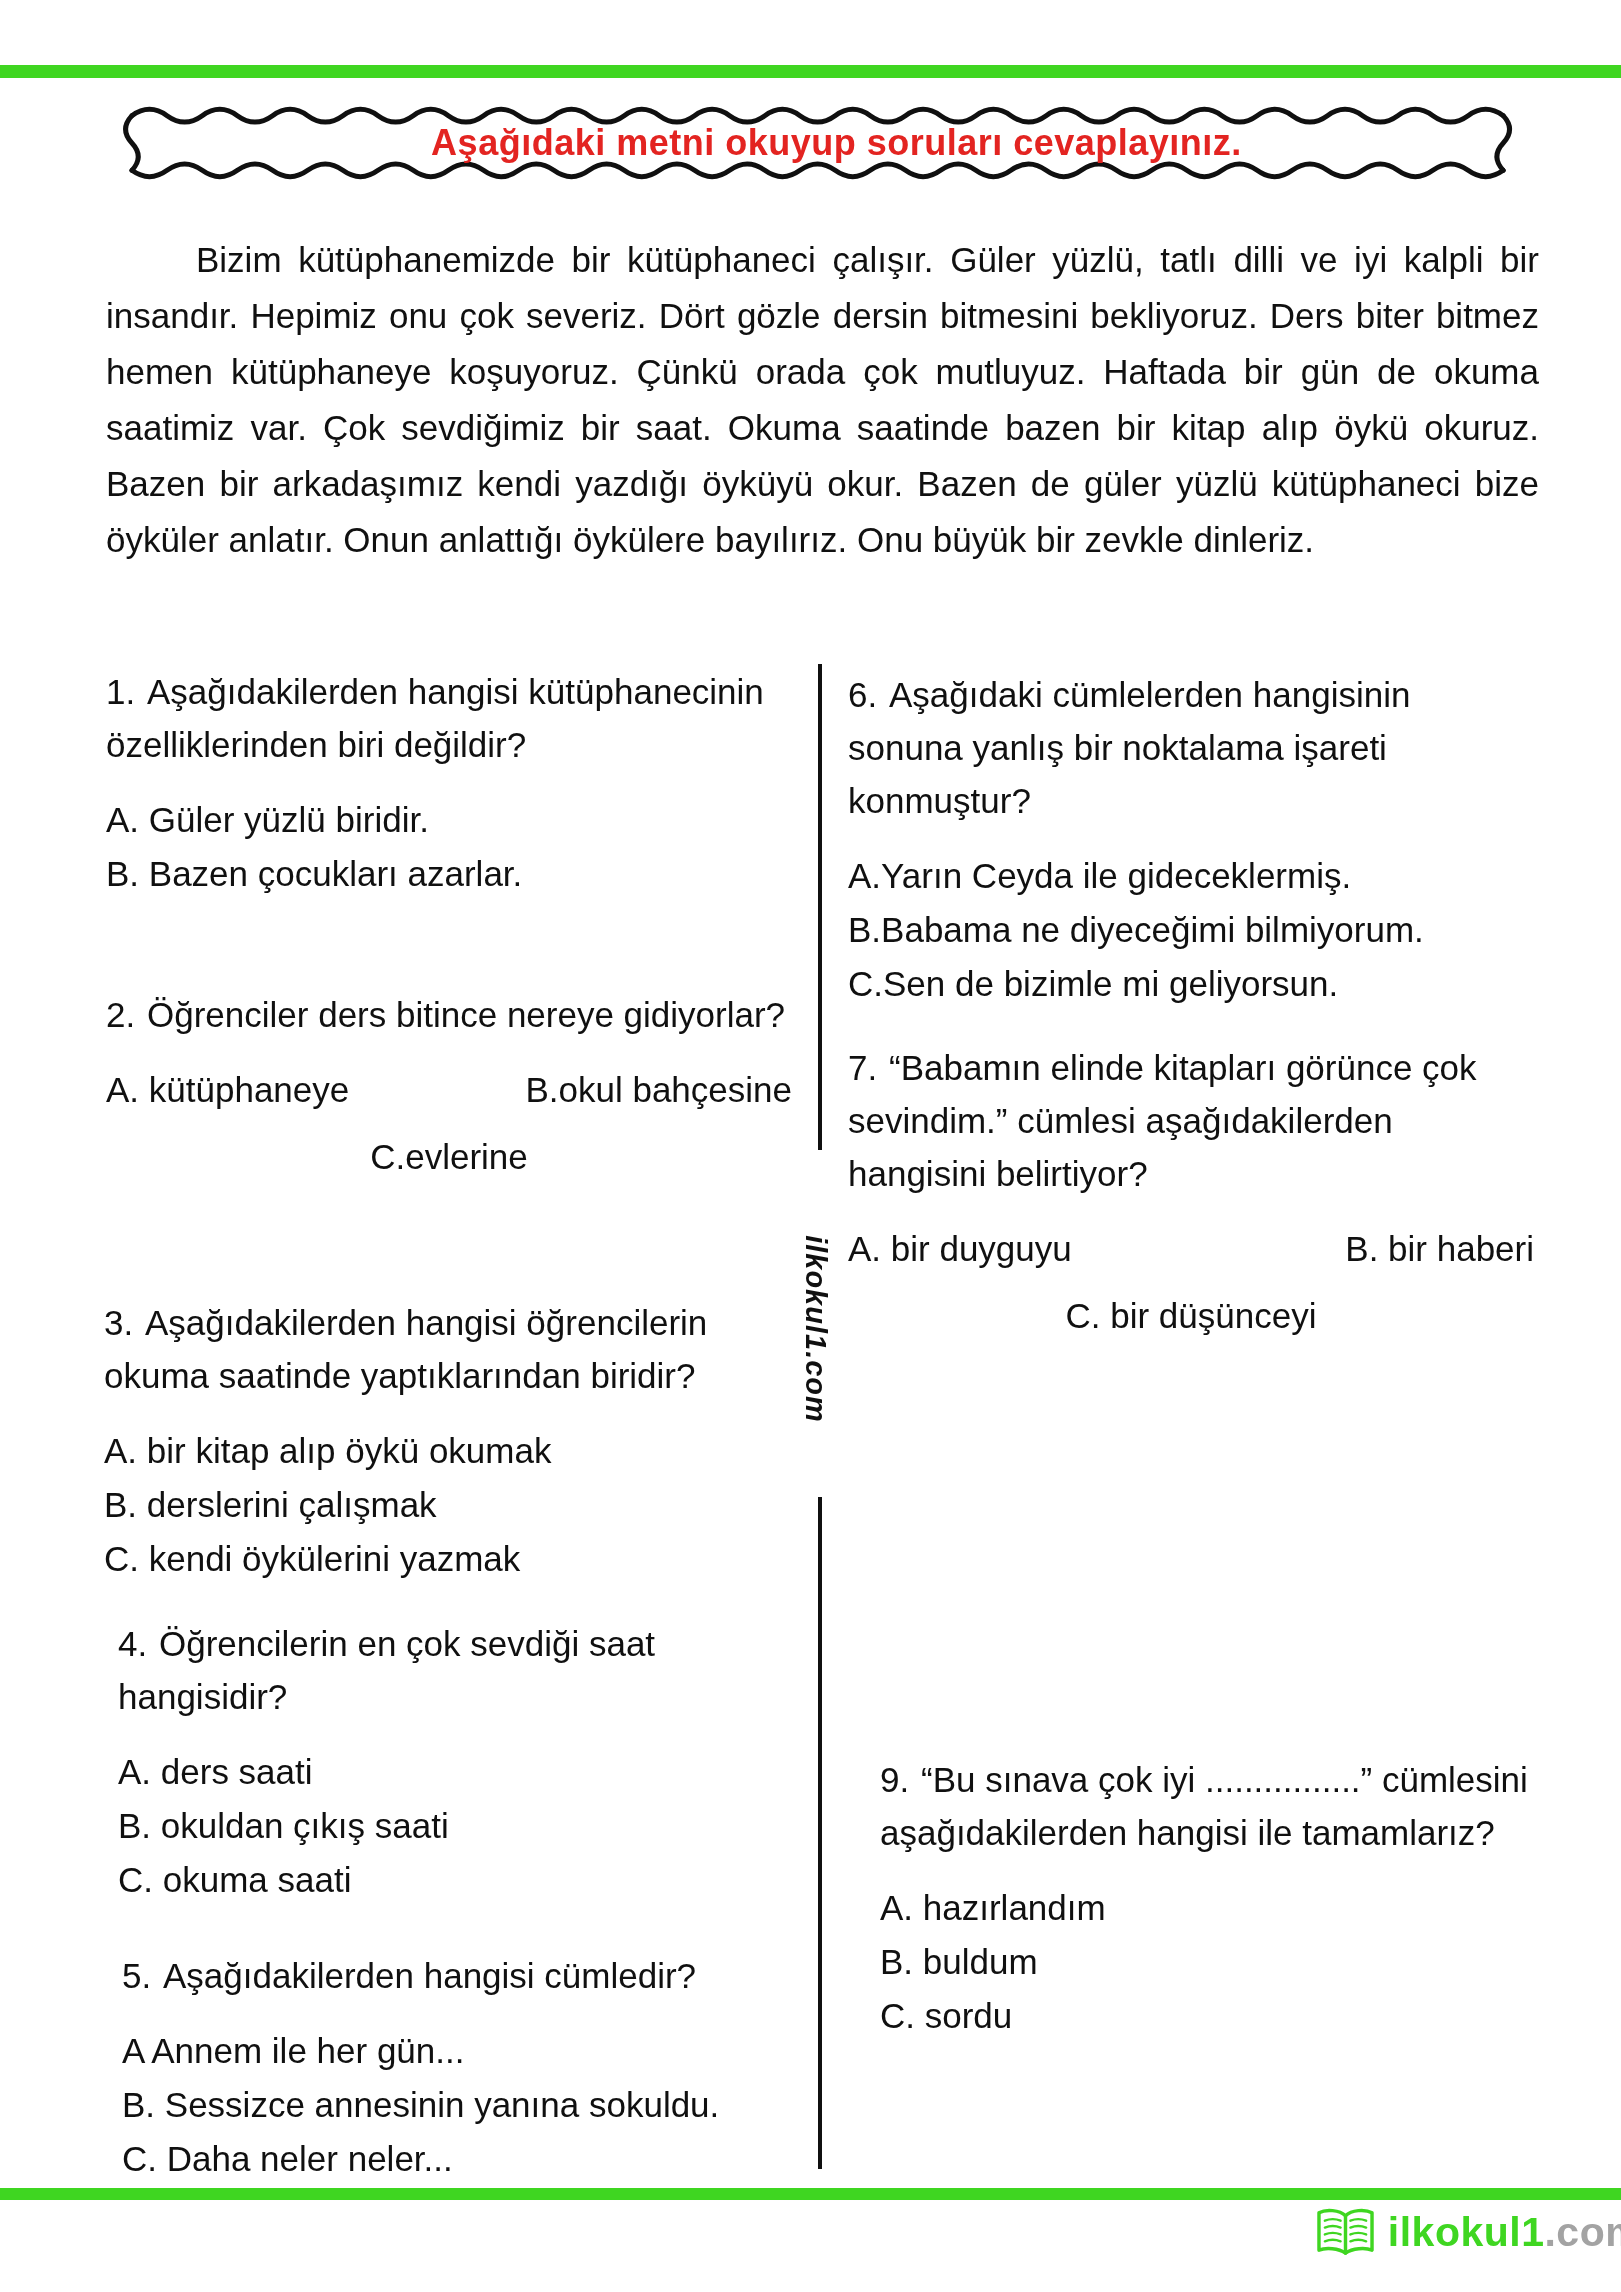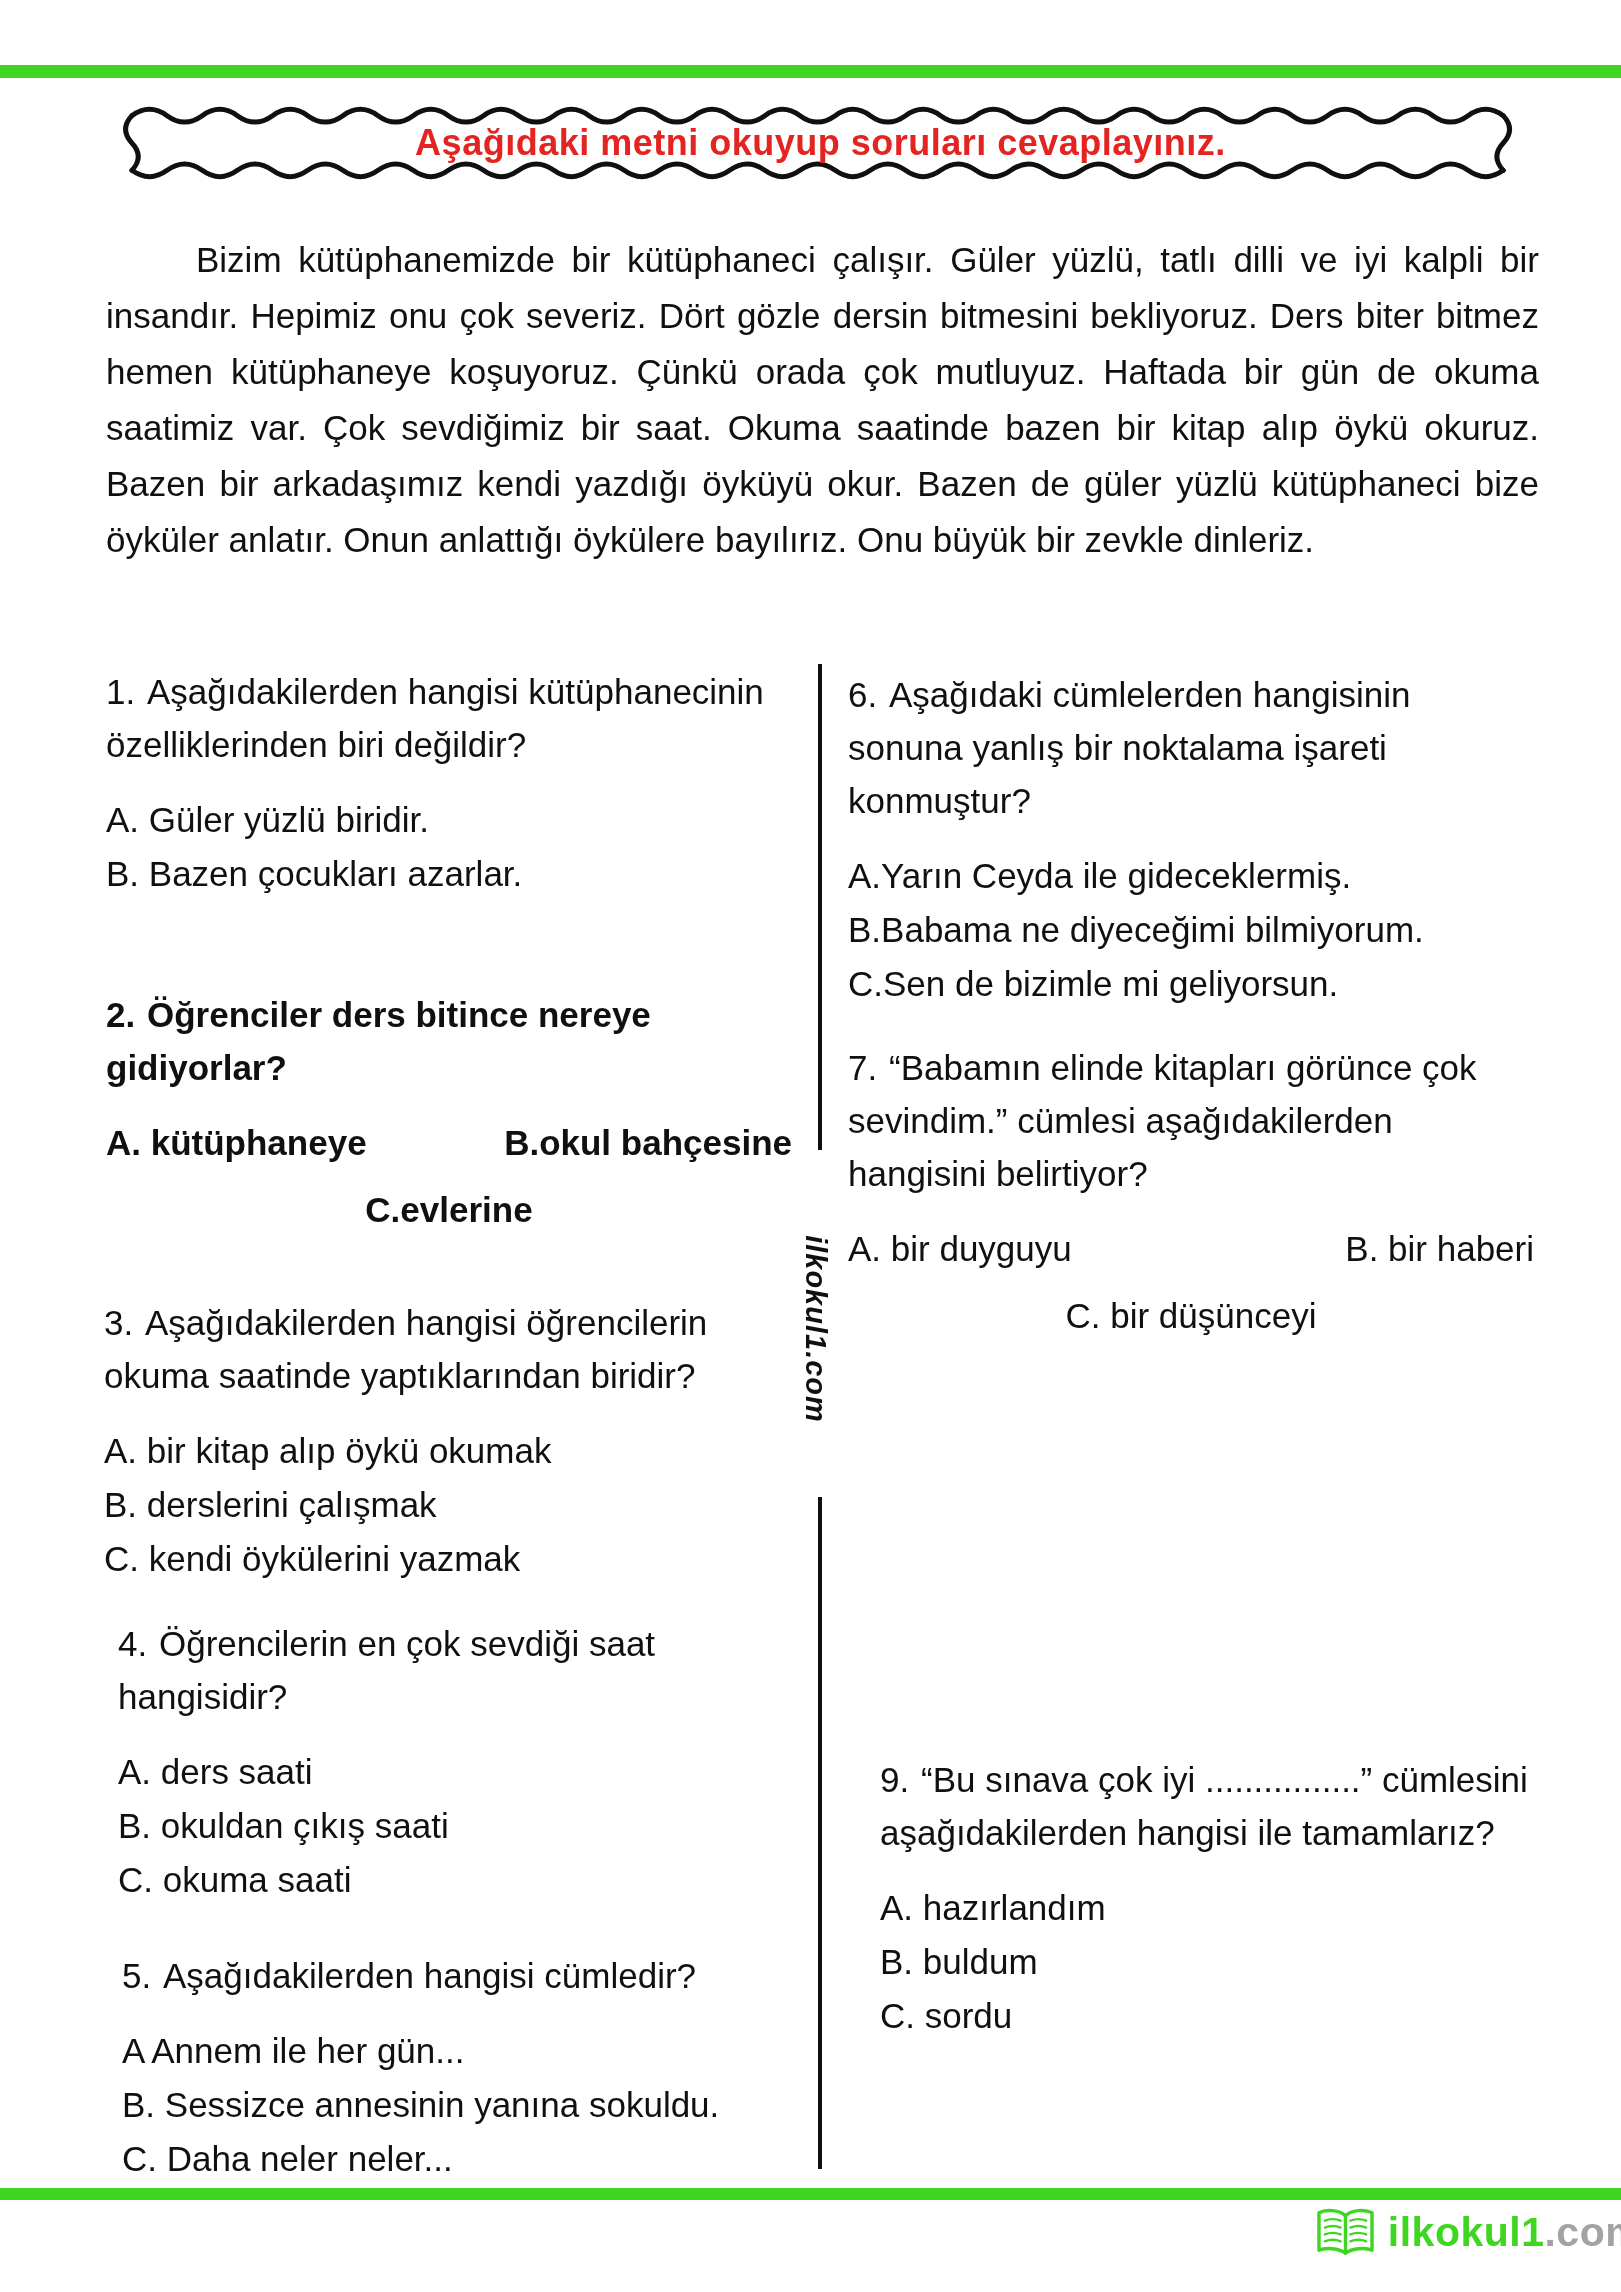--- a/index.html
+++ b/index.html
@@ -7,39 +7,39 @@
     position:relative; width:1621px; height:2293px; background:#ffffff;
     font-family:"Liberation Sans", sans-serif; color:#101010; overflow:hidden;
   }
   .accent-bar { position:absolute; left:0; width:1621px; background:#3fd621; }
   .accent-bar.top { top:65px; height:12.7px; }
   .accent-bar.bottom { top:2188px; height:11.8px; }
 
   .instruction-box { position:absolute; left:106px; top:101px; width:1429px; height:84px; }
   .instruction-box svg { position:absolute; left:0; top:0; }
   .instruction-text {
-    position:absolute; left:0; top:0; width:100%; height:100%;
+    position:absolute; left:16px; top:0; width:100%; height:100%;
     display:flex; align-items:center; justify-content:center;
     color:#e32421; font-size:36px; font-weight:bold; letter-spacing:0.5px;
   }
 
   .passage {
     position:absolute; left:106px; top:232px; width:1433px;
     font-size:35px; line-height:56px; text-align:justify; text-indent:90px;
   }
 
   .q { position:absolute; font-size:35px; line-height:53px; }
   .qhead .qnum { margin-right:11.8px; }
   .opts { margin-top:21.6px; }
   .opt { line-height:54px; }
   .opt-row { display:flex; justify-content:space-between; line-height:54px;text-align:center; }
   .opt-center { text-align:center; margin-top:13.7px; line-height:54px; }
 
   .q1 { left:106px; top:665px;  width:686px; }
-  .q2 { left:106px; top:988px; width:686px;font-weight:bold; }
+  .q2 { left:106px; top:988px; width:686px; }
   .q3 { left:104px; top:1296px; width:698px; }
   .q4 { left:106px; top:1617px; width:686px;margin-left:12px; }
   .q5 { left:122px; top:1949px; width:686px; }
   .q6 { left:848px; top:668px;  width:647px; }
   .q7 { left:848px; top:1041px; width:686px; }
   .q8 { left:848px; top:1370px; width:686px; }
   .q9 { left:848px; top:1753px; width:692px;margin-left:32px; }
 
   .divider { position:absolute; left:818px; width:3.9px; background:#101010; }
   .divider.upper { top:664px; height:486px; }

